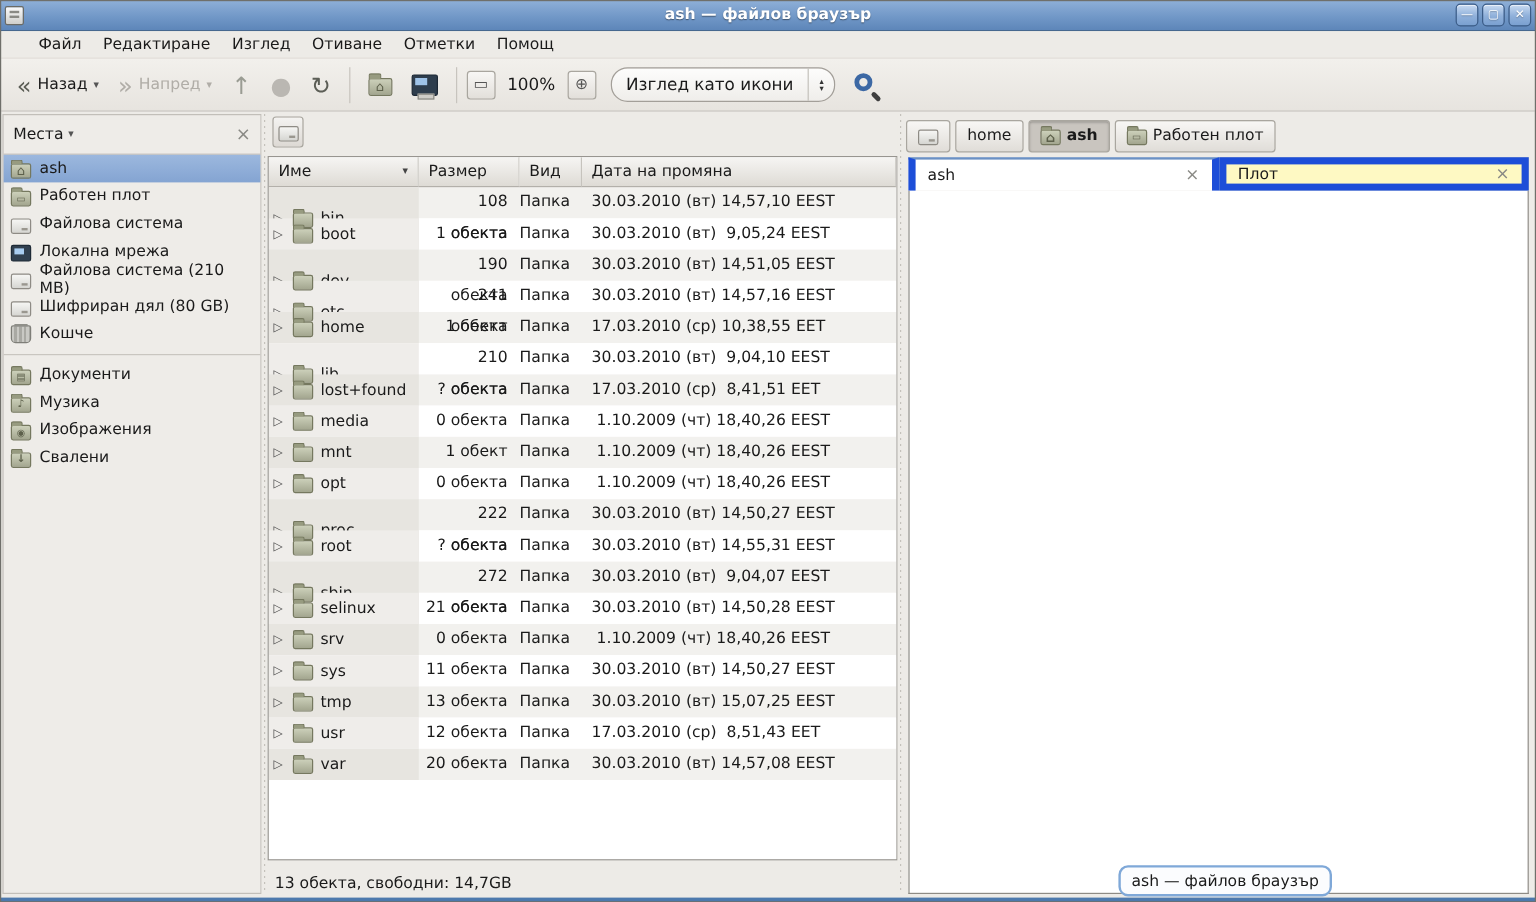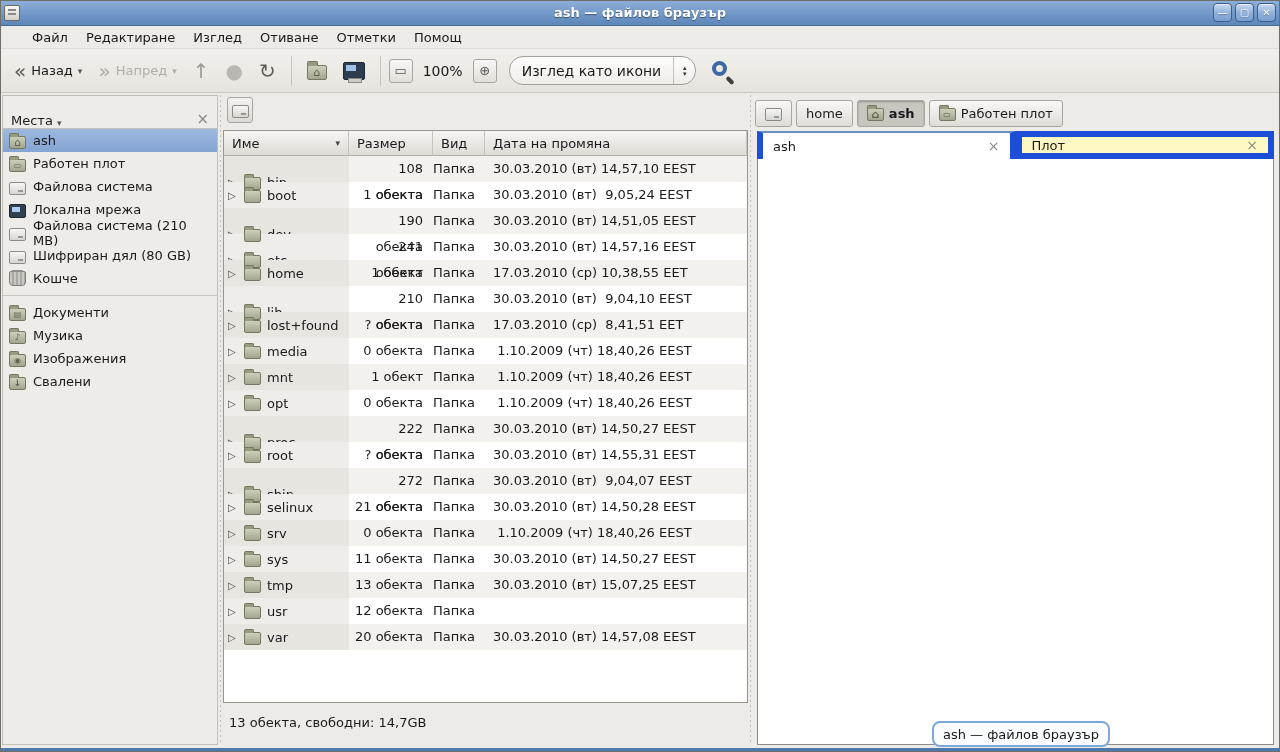--- a/index.html
+++ b/index.html
@@ -43,21 +43,21 @@
   .viewsel .vspin { display:flex; flex-direction:column; align-items:center; justify-content:center; border-left:1px solid #c4c1bb; width:22px; height:100%; font-size:7px; color:#333; line-height:6px; }
   .mag { width:15px; height:15px; border:4px solid #3c68a4; border-radius:50%; position:relative; margin:0 0 4px 14px; }
   .mag::after { content:""; position:absolute; width:4px; height:9px; background:#3f3f3f; border-radius:2px; transform:rotate(-45deg); left:12px; top:11px; }
 
   
   .pane-divider { position:absolute; top:95px; bottom:7px; width:5px;
     background:#edebe7 repeating-linear-gradient(180deg,#c4c1bb 0 2px,transparent 2px 5px) center/1px 100% no-repeat; }
 
   
   .sidebar { position:absolute; left:2px; top:95px; width:216px; bottom:7px; background:#eeece8; border:1px solid #c2bfb9; }
-  .sidebar-header { height:32px; display:flex; align-items:flex-end; padding:0 8px; }
+  .sidebar-header { height:32px; display:flex; align-items:center; padding:0 8px; }
   .sidebar-close { margin-left:auto; color:#8a8a85; font-size:15px; }
   .side-list { border-top:1px solid #c2bfb9; }
   .side-item { display:flex; align-items:center; gap:7px; height:23px; padding:0 6px; }
   .side-item.selected { background:linear-gradient(#9cb8de,#84a4d2); }
   .side-sep { height:1px; background:#c9c6c0; margin:5px 0; }
 
   
   .sicon { position:relative; display:inline-block; width:17px; height:16px; flex:none; }
   .sicon[data-icon$="folder-icon"] { height:13px; margin-top:3px; background:linear-gradient(#ccd0ba,#a3a68f); border:1px solid #75785f; border-radius:2px; }
   .sicon[data-icon$="folder-icon"]::before { content:""; position:absolute; top:-4px; left:-1px; width:8px; height:3px; background:#979b80; border:1px solid #75785f; border-bottom:none; border-radius:2px 2px 0 0; }
@@ -70,21 +70,21 @@
   .sicon[data-icon="videos-folder-icon"]::after { content:"▦"; font-size:8px; }
   .sicon[data-icon="downloads-folder-icon"]::after { content:"↓"; font-weight:bold; }
   .sicon[data-icon="drive-icon"] { height:13px; margin-top:3px; background:linear-gradient(#f6f6f4,#d6d6d2); border:1px solid #8e8b85; border-radius:2px; }
   .sicon[data-icon="drive-icon"]::after { content:""; position:absolute; right:2px; bottom:2px; width:5px; height:2px; background:#9a978f; }
   .sicon[data-icon="network-icon"] { height:14px; margin-top:2px; background:#31404f; border:1px solid #1e2a36; border-radius:2px; }
   .sicon[data-icon="network-icon"]::after { content:""; position:absolute; left:2px; top:2px; width:8px; height:5px; background:#a9cdf0; }
   .sicon[data-icon="trash-icon"] { height:15px; background:repeating-linear-gradient(90deg,#c9c9c4 0 2px,#a9a9a3 2px 4px); border:1px solid #7e7e78; border-radius:2px 2px 4px 4px; }
   .sicon[data-icon="trash-icon"]::before { content:""; position:absolute; top:-2px; left:2px; right:2px; height:2px; background:#8f8f89; }
 
   
-  .middle { position:absolute; left:223px; top:95px; width:525px; bottom:16px; }
+  .middle { position:absolute; left:223px; top:95px; width:525px; bottom:2px; }
   .mini-pathbar { position:absolute; left:4px; top:2px; height:30px; }
   .mini-root-btn { width:26px; height:26px; border:1px solid #a9a69f; border-radius:3px; background:linear-gradient(#f4f3f1,#ddd9d4); display:flex; align-items:center; justify-content:center; }
   .treewrap { position:absolute; left:0; right:0; top:35px; bottom:33px; background:#fff; border:1px solid #989590; overflow:hidden; }
   .tree-header { display:grid; grid-template-columns:125px 84px 52px 1fr; height:25px; }
   .tree-header .hcell { background:linear-gradient(#f6f5f3,#dedbd5); border-bottom:1px solid #b3b0aa; border-right:1px solid #c6c3bd; display:flex; align-items:center; padding:0 8px; }
   .hcell .sort { margin-left:auto; font-size:9px; color:#444; }
   .tree-row { display:grid; grid-template-columns:125px 84px 52px 1fr; height:26px; background:#fff; }
   .tree-row:nth-child(odd) { background:#f2f1ee; }
   .tree-row .c-name { display:flex; align-items:center; gap:6px; padding:0 4px; background:#efedea; }
   .tree-row:nth-child(odd) .c-name { background:#e7e5e0; }
@@ -424,20 +424,21 @@
         <span class="c-date">30.03.2010 (вт) 15,07,25 EEST</span>
       </div>
         <div class="tree-row">
         <span class="c-name">
           <span class="expander">▷</span>
           <span class="sicon" data-icon="plain-folder-icon"></span>
           <span>usr</span>
         </span>
         <span class="c-size">12 обекта</span>
         <span class="c-type">Папка</span>
+        <span class="c-date">17.03.2010 (ср)  8,51,43 EET</span>
       </div>
         <div class="tree-row">
         <span class="c-name">
           <span class="expander">▷</span>
           <span class="sicon" data-icon="plain-folder-icon"></span>
           <span>var</span>
         </span>
         <span class="c-size">20 обекта</span>
         <span class="c-type">Папка</span>
         <span class="c-date">30.03.2010 (вт) 14,57,08 EEST</span>

